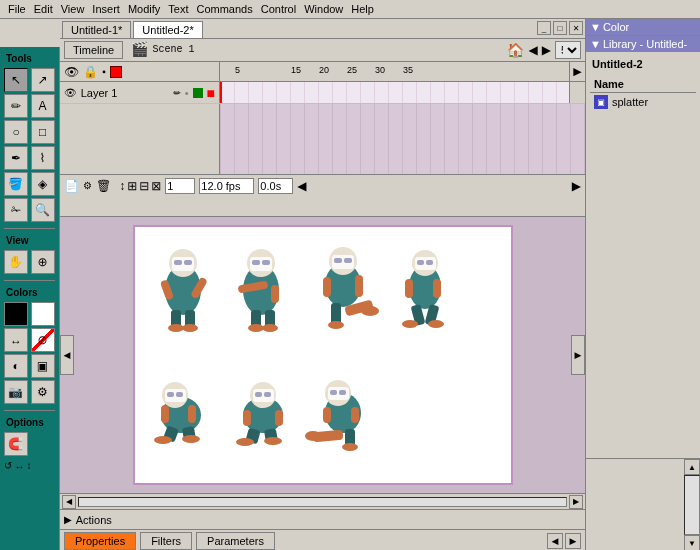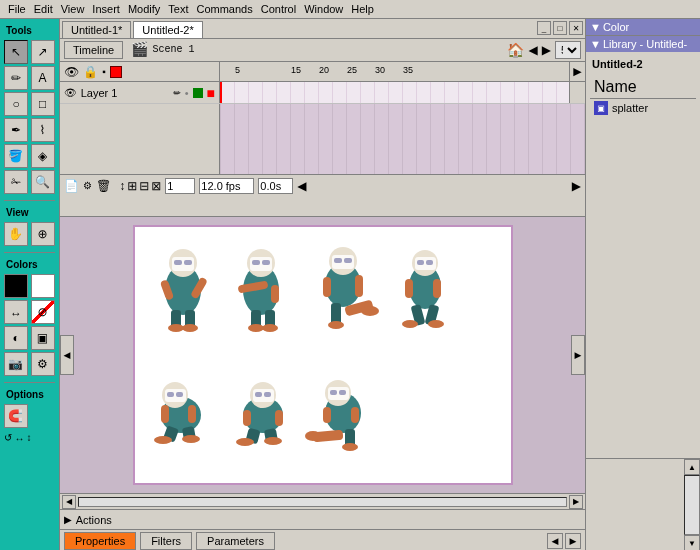--- a/index.html
+++ b/index.html
@@ -3,21 +3,21 @@
   <meta charset="utf-8">
   <style>
     * { margin: 0; padding: 0; box-sizing: border-box; }
     body { width: 700px; height: 550px; overflow: hidden; font-family: Arial, Tahoma, sans-serif; font-size: 11px; background: #d4d0c8; }
     .menubar-item { padding: 1px 4px; cursor: pointer; font-size: 11px; }
 
     
     .main-container { display: flex; flex-direction: row; height: calc(550px - 18px); }
 
     
-    .toolbar-left { width: 60px; background: #14b8a6; border-right: 1px solid #808080; display: flex; flex-direction: column; padding: 4px 2px; }
+    .toolbar-left { width: 60px; background: #0f766e; border-right: 1px solid #808080; display: flex; flex-direction: column; padding: 4px 2px; margin-top: 28px; }
     .toolbar-section-label { font-size: 10px; font-weight: bold; padding: 2px 4px; color: #000; }
     .tool-grid { display: grid; grid-template-columns: 1fr 1fr; gap: 2px; padding: 2px; }
     .tool-btn { width: 24px; height: 24px; background: #d4d0c8; border: 1px solid #808080; display: flex; align-items: center; justify-content: center; cursor: pointer; font-size: 12px; }
     .tool-btn.active { background: #a0a0a0; border: 1px inset #606060; }
     .toolbar-divider { height: 1px; background: #808080; margin: 4px 2px; }
 
     
     .center-area { flex: 1; display: flex; flex-direction: column; overflow: hidden; }
 
     
@@ -54,21 +54,21 @@
     .bottom-tab.active { background: #f97316; }
     .bottom-corner { margin-left: auto; display: flex; gap: 2px; }
     .corner-btn { width: 16px; height: 16px; background: #d4d0c8; border: 1px solid #808080; font-size: 9px; display: flex; align-items: center; justify-content: center; }
 
     
     .right-section { border-bottom: 1px solid #808080; }
     .right-section-header { background: #8080c0; color: white; padding: 2px 4px; font-size: 11px; display: flex; align-items: center; gap: 2px; cursor: pointer; }
     .right-section-content { padding: 4px; }
     .library-title { font-size: 11px; padding: 2px; font-weight: bold; }
     .library-subtitle { font-size: 10px; padding: 2px; color: #555; }
-    .library-name-header { font-size: 16px; padding: 2px 4px; font-weight: normal; border-bottom: 1px solid #808080; margin-top: 4px; }
+    .library-name-header { font-size: 11px; padding: 2px 4px; font-weight: bold; border-bottom: 1px solid #808080; margin-top: 4px; }
     .library-item { display: flex; align-items: center; gap: 4px; padding: 2px 4px; font-size: 11px; cursor: pointer; }
     .item-icon { width: 14px; height: 14px; background: #4040c0; display: flex; align-items: center; justify-content: center; font-size: 8px; color: white; }
   </style>
 </head>
 <body>
 
 <div style="display:flex; background:#d4d0c8; border-bottom:1px solid #808080; padding:2px 4px; gap:0;">
   <span class="menubar-item">File</span>
   <span class="menubar-item">Edit</span>
   <span class="menubar-item">View</span>

